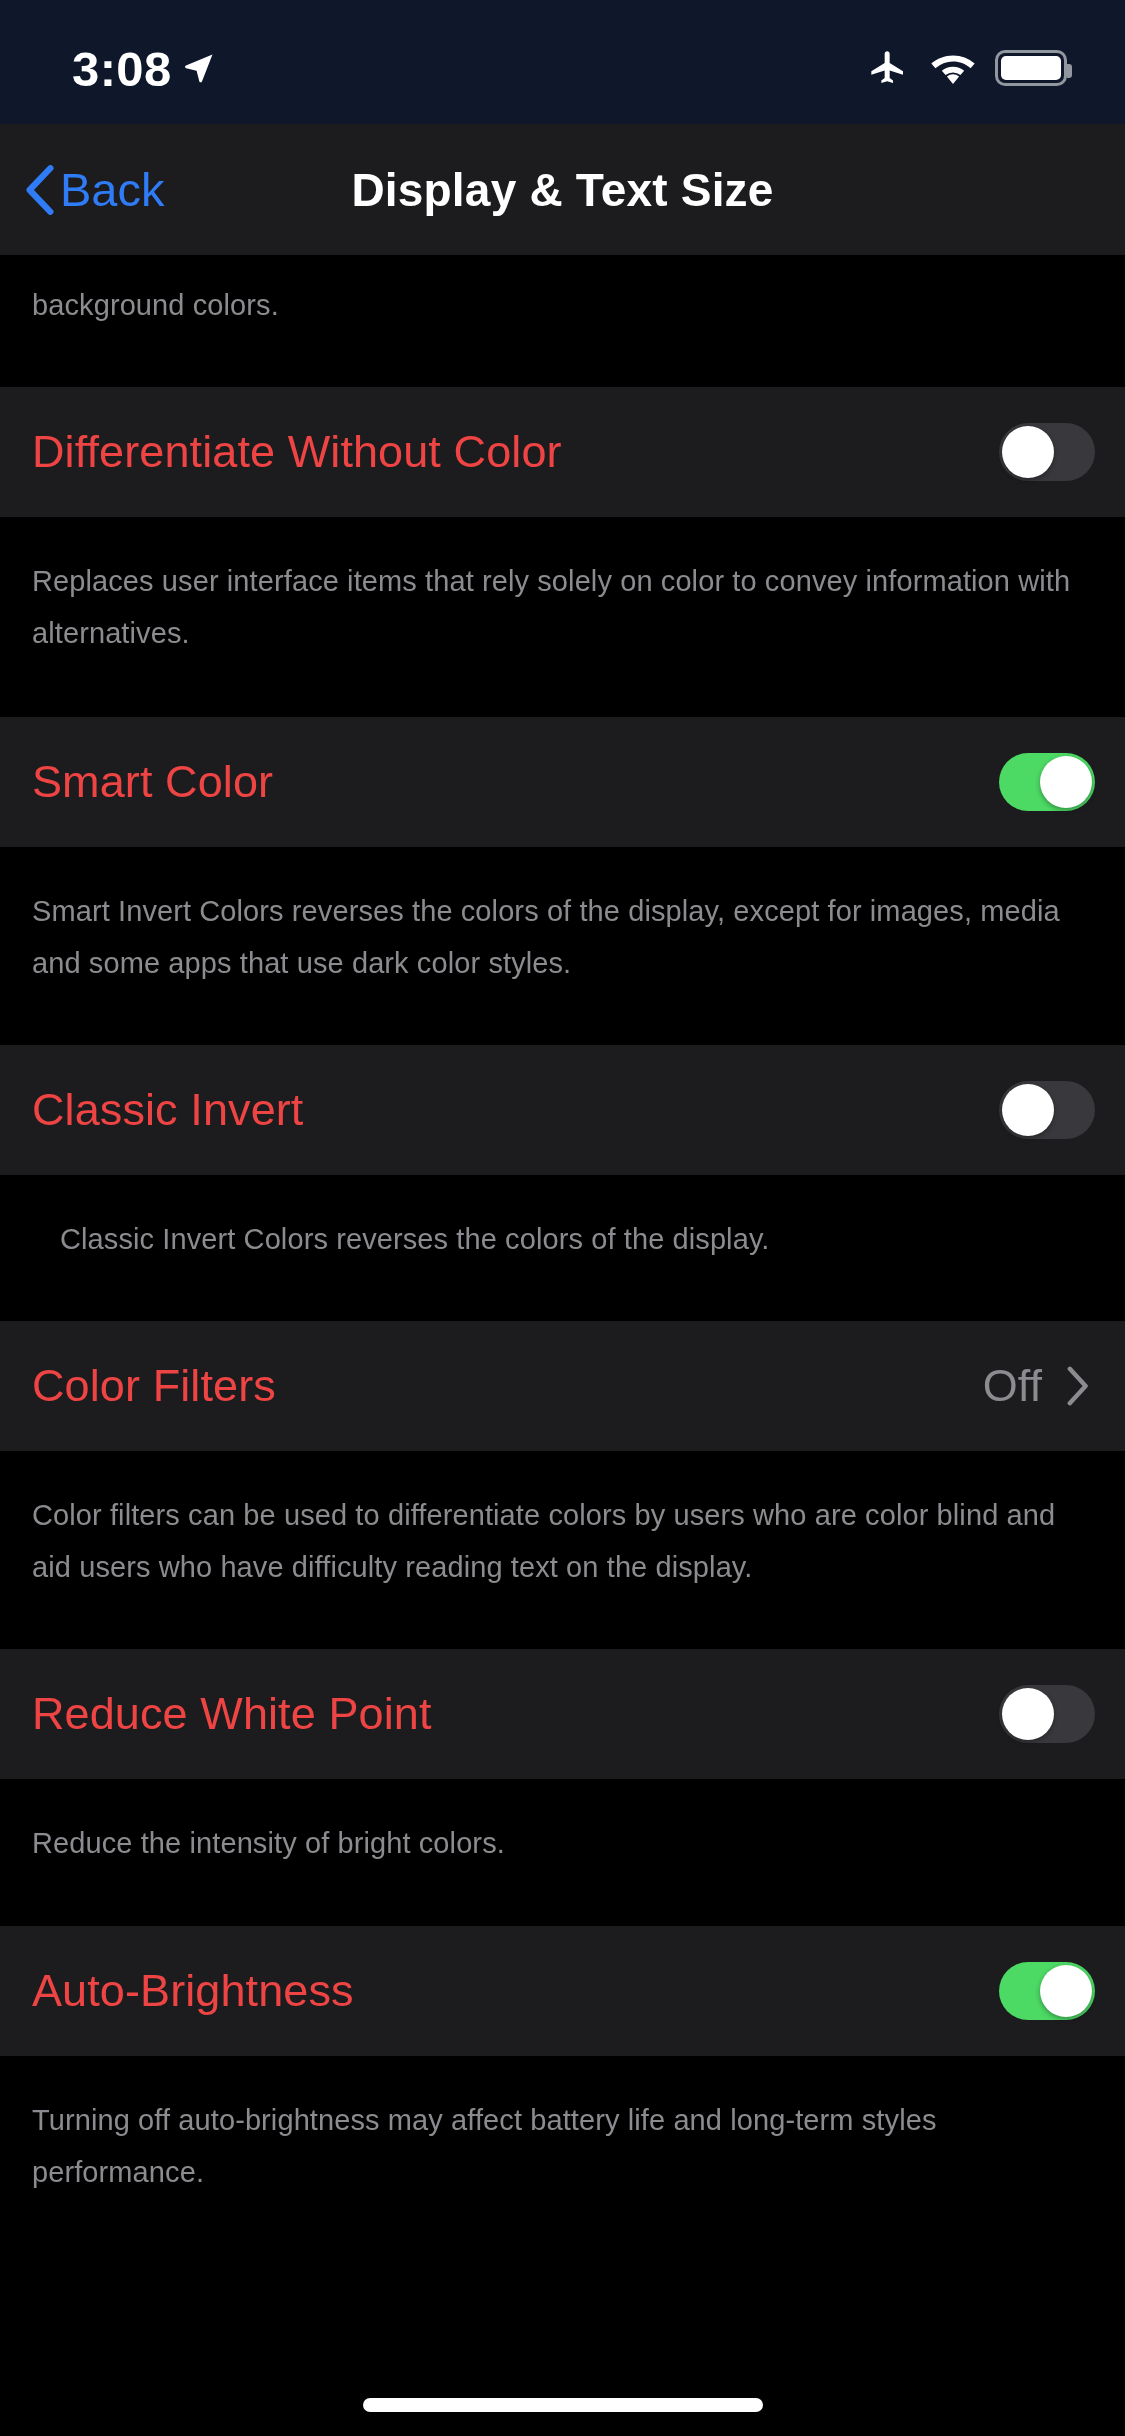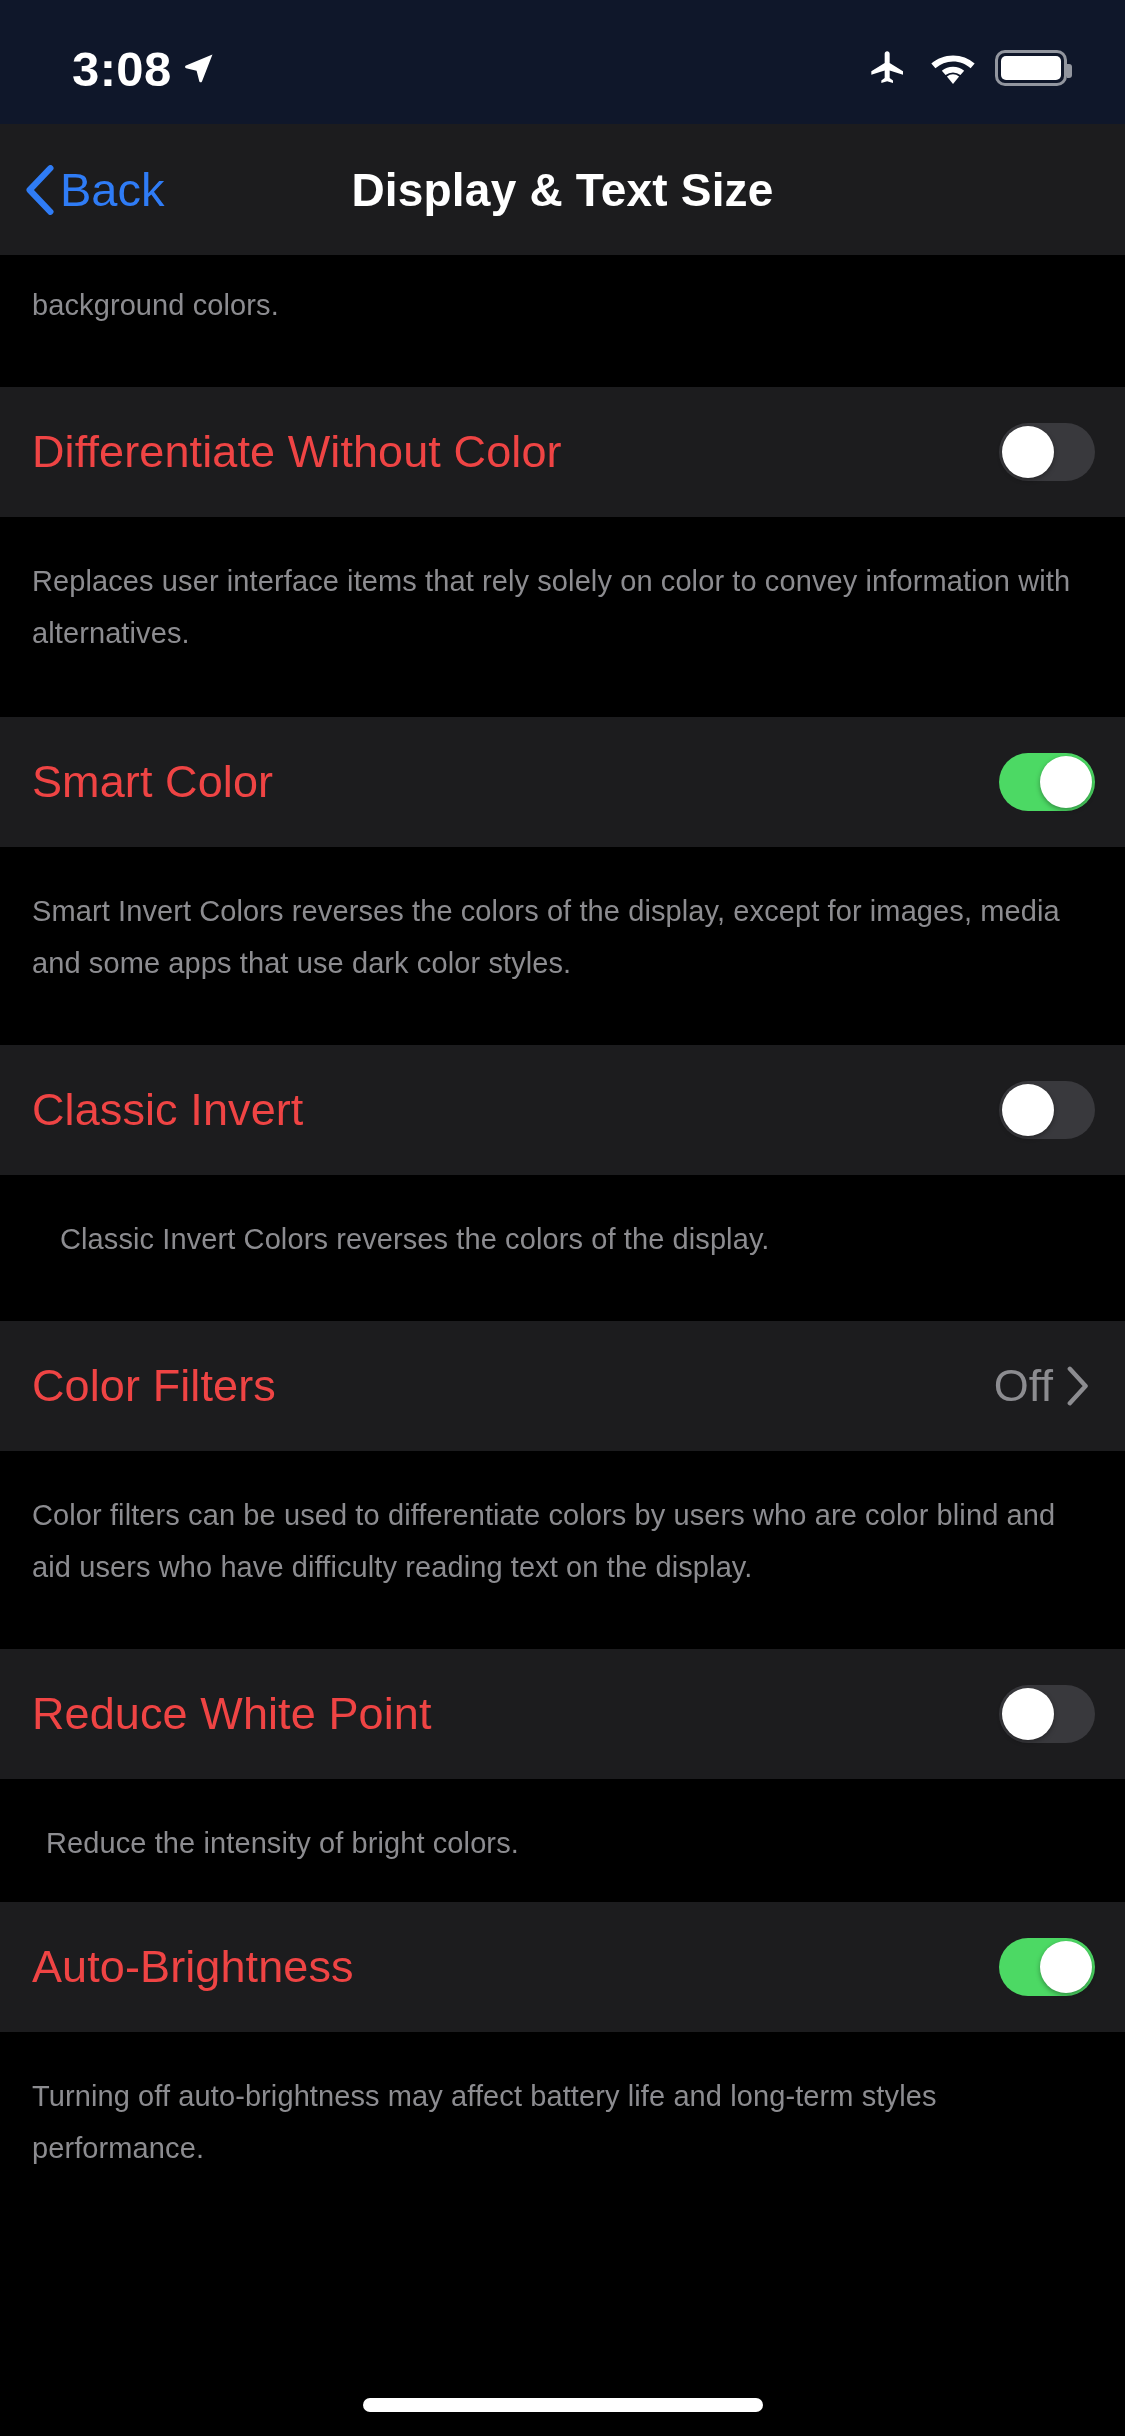--- a/index.html
+++ b/index.html
@@ -168,21 +168,21 @@
   }
   .cell-title {
     color: #ef4444;
     font-size: 45px;
     font-weight: 400;
     letter-spacing: 0.1px;
   }
   .cell-right {
     display: flex;
     align-items: center;
-    gap: 14px;
+    gap: 25px;
   }
   .cell-value {
     color: #8c8c90;
     font-size: 45px;
   }
   .chev-right {
     width: 22px;
     height: 40px;
     display: block;
     margin-right: 6px;
@@ -318,21 +318,21 @@
     <div class="footer-block" style="padding-top:38px;padding-bottom:56px;">
       <div class="footer-text">Color filters can be used to differentiate colors by users who are color blind and aid users who have difficulty reading text on the display.</div>
     </div>
 
     <div class="cell">
       <span class="cell-title">Reduce White Point</span>
       <span class="switch off">
         <span class="knob"></span>
       </span>
     </div>
-    <div class="footer-block" style="padding-top:38px;padding-bottom:33px;margin-left:14px;">
+    <div class="footer-block" style="padding-top:38px;padding-bottom:57px;">
       <div class="footer-text">Reduce the intensity of bright colors.</div>
     </div>
 
     <div class="cell">
       <span class="cell-title">Auto-Brightness</span>
       <span class="switch on">
         <span class="knob"></span>
       </span>
     </div>
     <div class="footer-block" style="padding-top:38px;padding-bottom:56px;">

